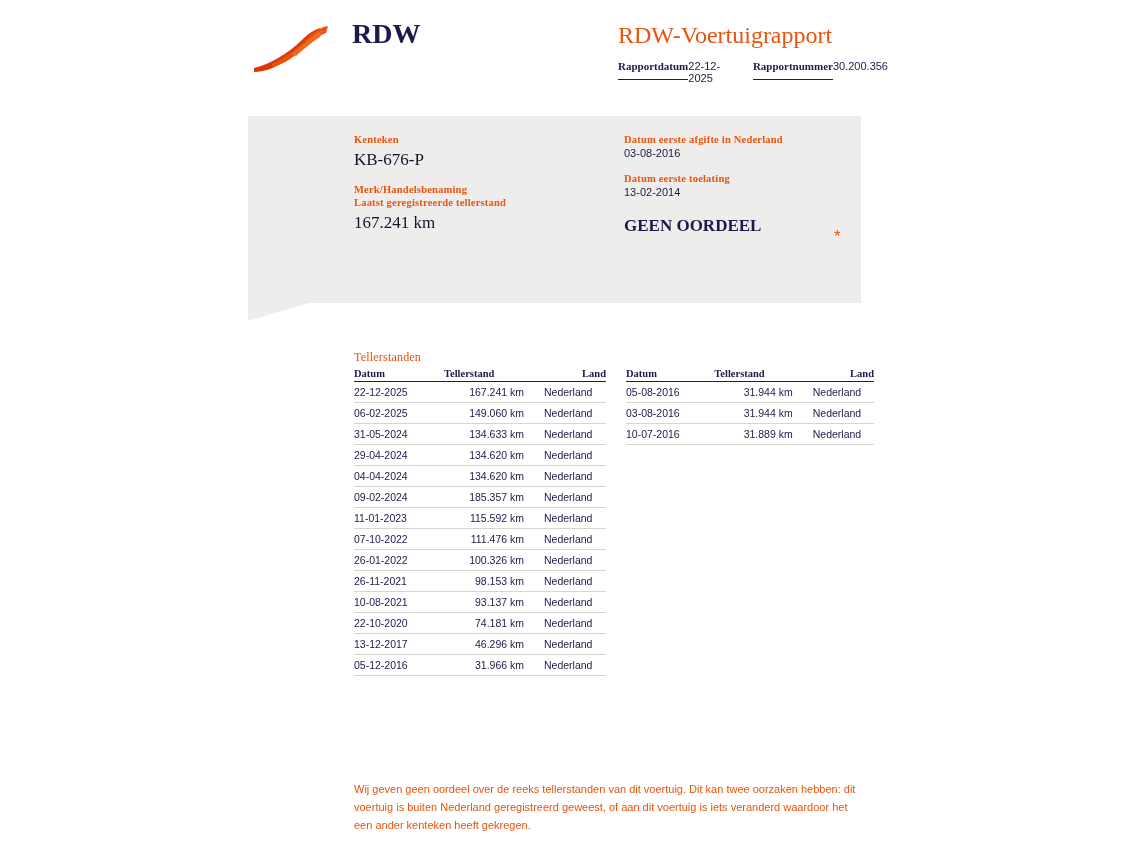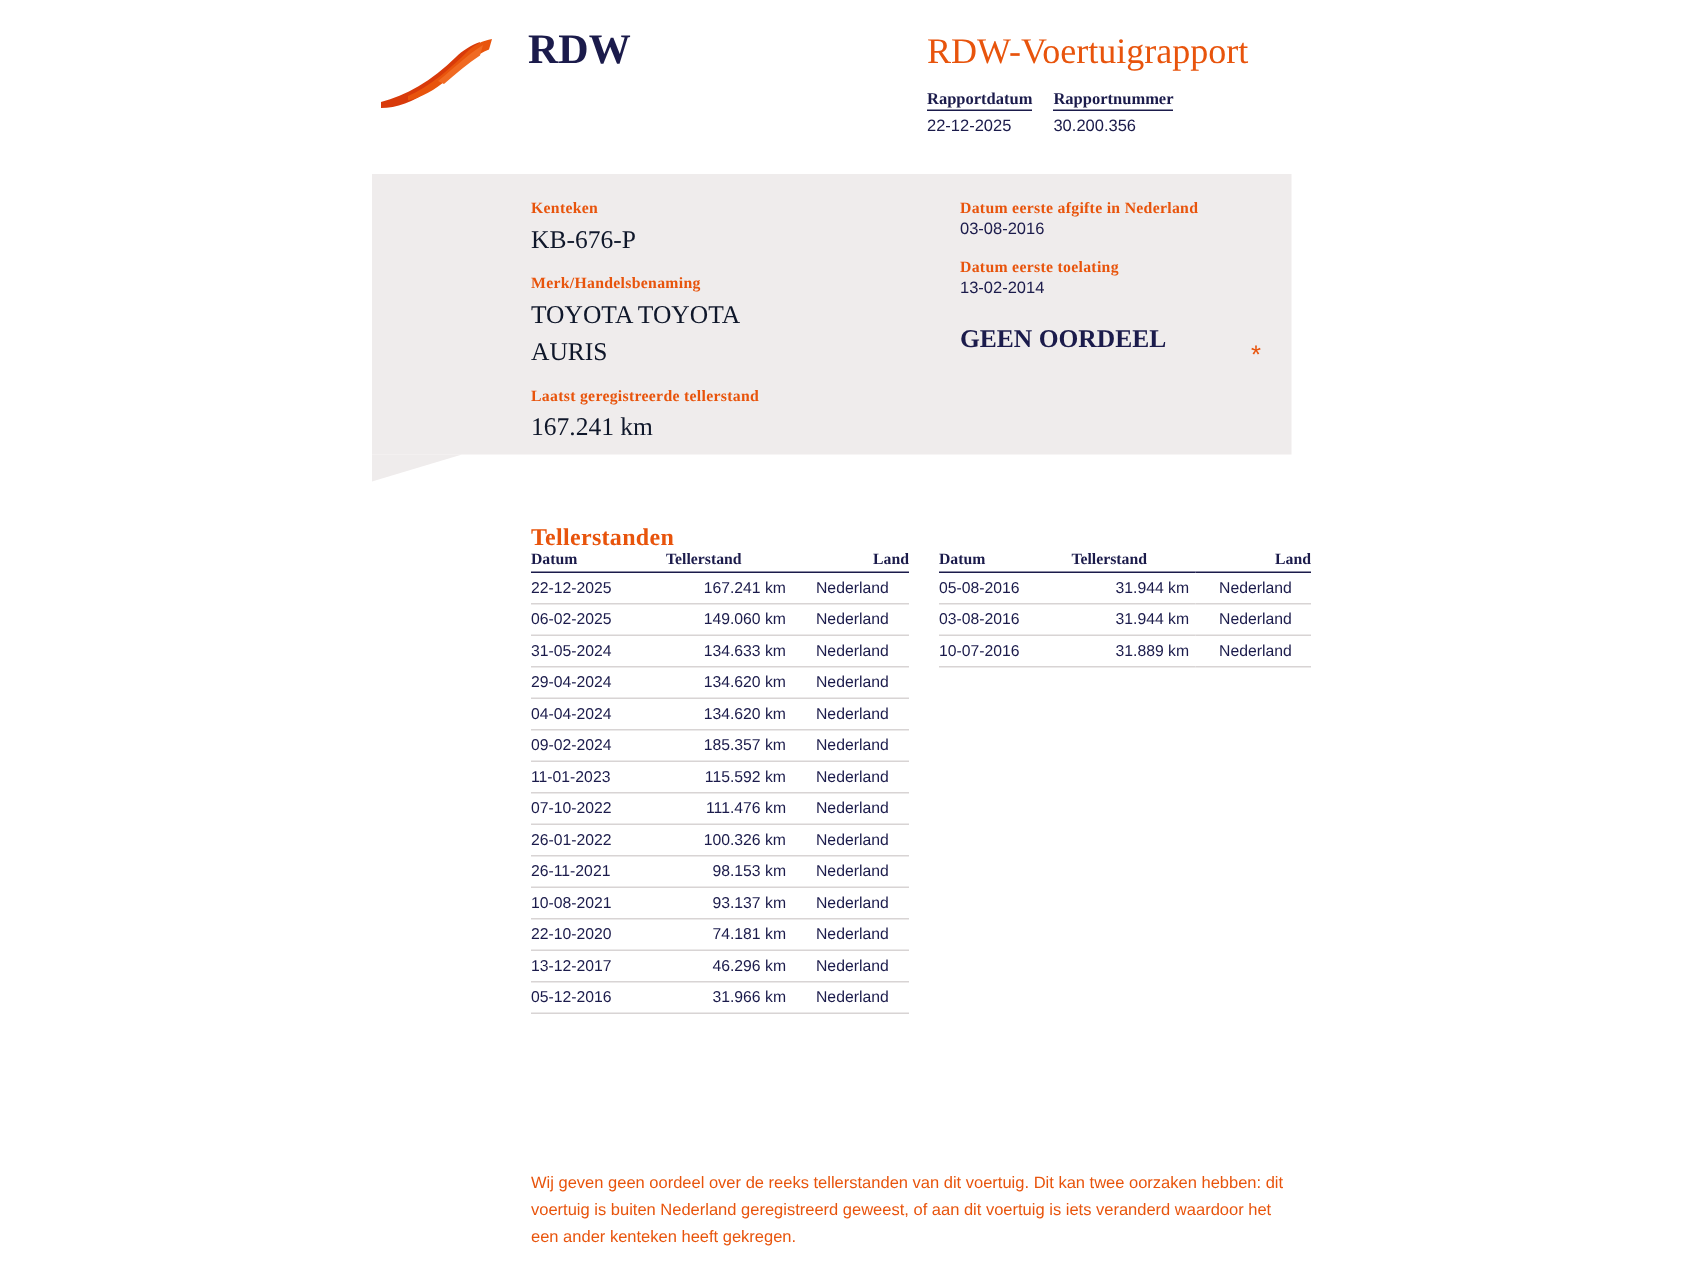--- a/index.html
+++ b/index.html
@@ -56,21 +56,21 @@
     color: #e8540c;
     letter-spacing: 0px;
   }
   .meta {
     position: absolute;
     left: 370px;
     top: 52px;
     display: flex;
     gap: 14px;
   }
-  .meta-col { display: flex; flex-direction: column; }
+  .meta-col { display: flex; flex-direction: row; }
   .meta-label {
     font-family: "Liberation Serif", serif;
     font-size: 11px;
     font-weight: bold;
     color: #1b1b4b;
     border-bottom: 1px solid #1b1b4b;
     padding-bottom: 1px;
     margin-bottom: 4px;
     display: inline-block;
   }
@@ -91,21 +91,21 @@
   .panel-notch {
     position: absolute;
     left: 248px;
     top: 303px;
     width: 0;
     height: 0;
     border-top: 18px solid #efecec;
     border-right: 60px solid transparent;
   }
   .panel-left { position: absolute; left: 106px; top: 18px; width: 250px; }
-  .panel-right { position: absolute; left: 392px; top: 18px; width: 230px; }
+  .panel-right { position: absolute; left: 376px; top: 18px; width: 230px; }
 
   .field-label {
     font-family: "Liberation Serif", serif;
     font-size: 10.5px;
     font-weight: bold;
     color: #e8540c;
     letter-spacing: 0.2px;
     margin-bottom: 2px;
   }
   .field-value-big {
@@ -141,22 +141,22 @@
     position: absolute;
     left: 354px;
     top: 350px;
     width: 520px;
   }
   .tables-heading {
     position: absolute;
     left: 0px;
     top: 0px;
     font-family: "Liberation Serif", serif;
-    font-size: 16px;
-    font-weight: bold;
+    font-size: 12px;
+    font-weight: normal;
     color: #e8540c;
     letter-spacing: 0.2px;
   }
   table.odo {
     border-collapse: collapse;
     font-size: 10.5px;
     color: #1b1b4b;
   }
   table.odo th {
     font-family: "Liberation Serif", serif;
@@ -233,21 +233,20 @@
   </div>
 
   <div class="panel">
     <div class="panel-left">
       <div>
         <div class="field-label">Kenteken</div>
         <div class="field-value-big">KB-676-P</div>
       </div>
       <div>
         <div class="field-label">Merk/Handelsbenaming</div>
-        <div class="field-value-big" style="max-width:170px;">TOYOTA TOYOTA AURIS</div>
       </div>
       <div>
         <div class="field-label">Laatst geregistreerde tellerstand</div>
         <div class="field-value-big">167.241 km</div>
       </div>
     </div>
 
     <div class="panel-right">
       <div>
         <div class="field-label">Datum eerste afgifte in Nederland</div>

